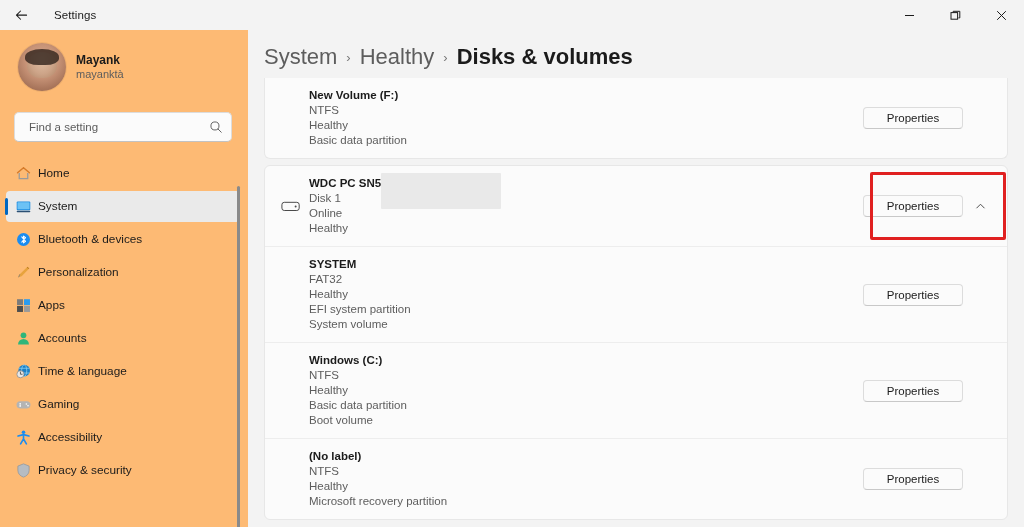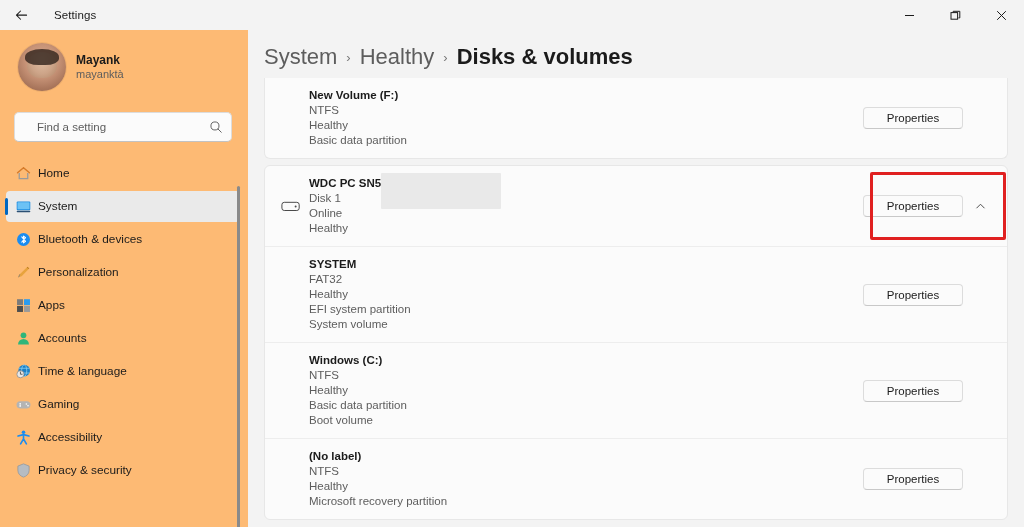--- a/index.html
+++ b/index.html
@@ -72,21 +72,21 @@
   .profile-mail { font-size: 11px; color: #5d5d5d; white-space: nowrap; }
 
   .searchbox {
     position: absolute; left: 14px; top: 82px;
     width: 218px; height: 30px;
     background: #fbfbfb;
     border: 1px solid #dcdcdc;
     border-bottom-color: #c2c2c2;
     border-radius: 5px;
     display: flex; align-items: center;
-    padding: 0 8px 0 22px;
+    padding: 0 8px 0 14px;
     cursor: text;
   }
   .searchbox input {
     border: none; outline: none; background: transparent;
     font-family: inherit; font-size: 11.5px; color: #1b1b1b;
     flex: 1; padding: 0;
   }
   .searchbox input::placeholder { color: #5d5d5d; }
 
   .navlist { position: absolute; left: 0; top: 126px; width: 248px; }

